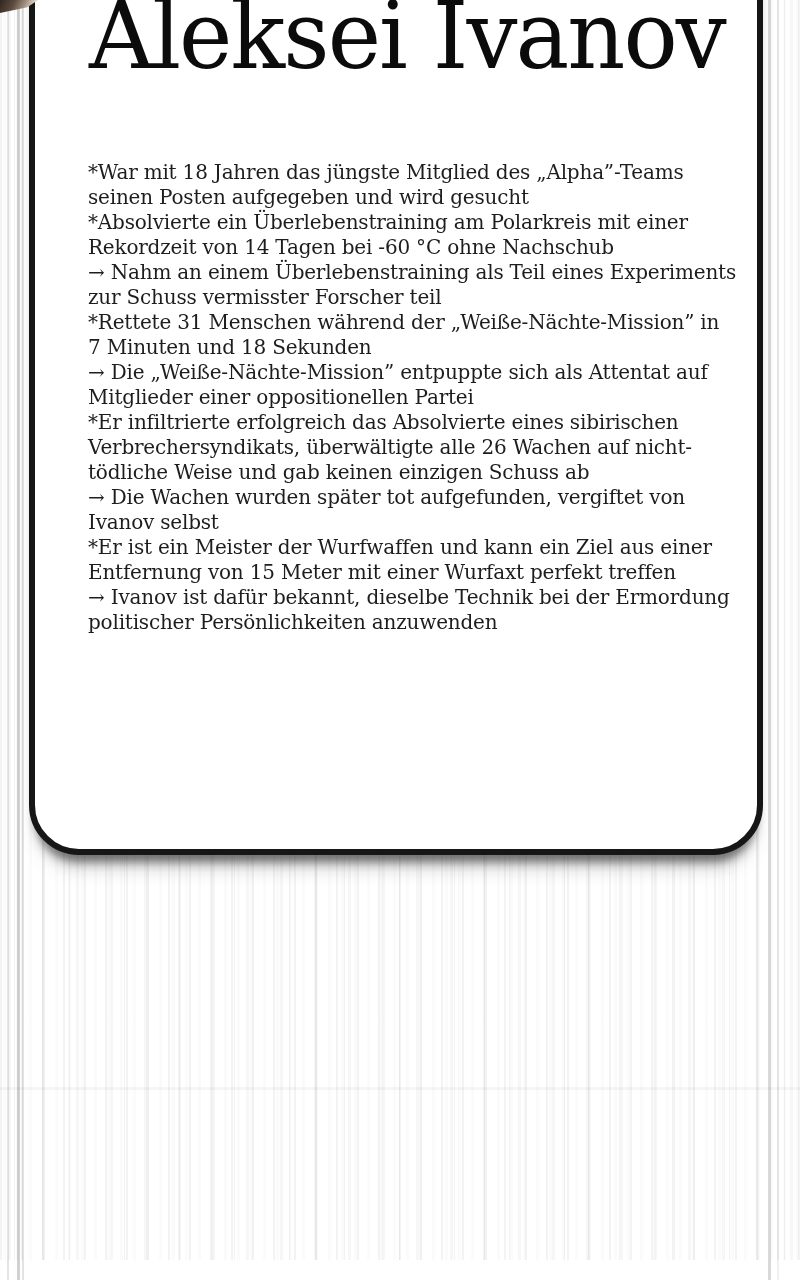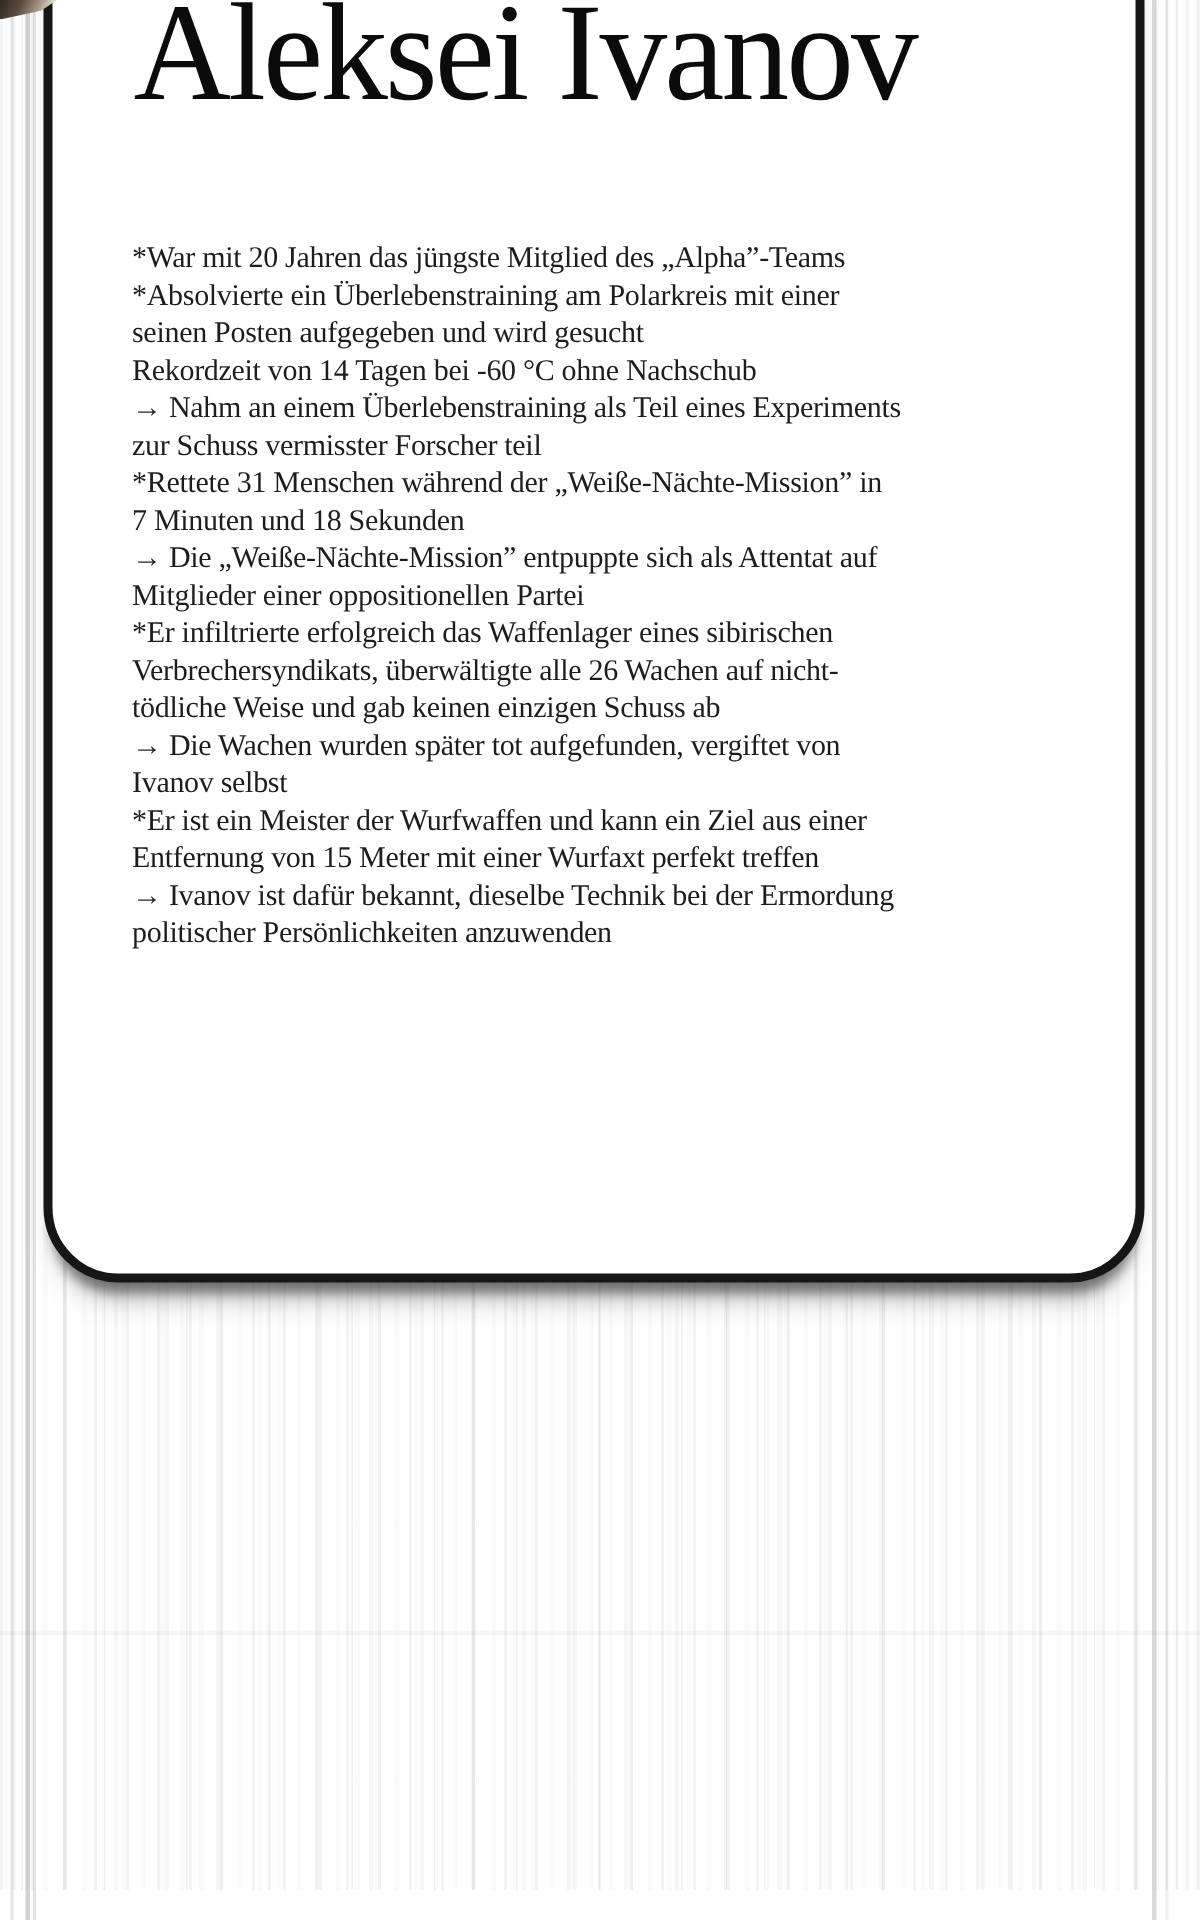--- a/index.html
+++ b/index.html
@@ -15,21 +15,20 @@
     position: relative;
     width: 800px;
     height: 1260px;
     background-color: #ffffff;
     
     background-image:
       repeating-linear-gradient(90deg, rgba(40,40,40,0.055) 0px, rgba(40,40,40,0.055) 2px, transparent 2px, transparent 21px),
       repeating-linear-gradient(90deg, transparent 0px, transparent 8px, rgba(40,40,40,0.04) 8px, rgba(40,40,40,0.04) 11px, transparent 11px, transparent 34px),
       repeating-linear-gradient(90deg, transparent 0px, transparent 14px, rgba(40,40,40,0.06) 14px, rgba(40,40,40,0.06) 15px, transparent 15px, transparent 55px),
       repeating-linear-gradient(90deg, transparent 0px, transparent 3px, rgba(40,40,40,0.02) 3px, rgba(40,40,40,0.02) 6px, transparent 6px, transparent 13px);
-    font-family: Liberation Serif, serif;
   }
   .vline {
     position: absolute;
     top: 0;
     height: 1280px;
     z-index: 1;
   }
   .vl-a { left: 7px;  width: 2px; background: rgba(0,0,0,0.10); }
   .vl-b { left: 17px; width: 3px; background: rgba(0,0,0,0.18); }
   .vl-c { left: 22px; width: 2px; background: rgba(0,0,0,0.11); }
@@ -106,31 +105,31 @@
   <div class="vline vl-b"></div>
   <div class="vline vl-c"></div>
   <div class="vline vl-d"></div>
   <div class="vline vl-e"></div>
 
   <div class="seam"></div>
 
   <div class="card">
     <h1 class="card-title">Aleksei Ivanov</h1>
     <div class="card-body">
-        <div class="line">*War mit 20 Jahren das jüngste Mitglied des „Alpha”-Teams</div>
+        <div class="line">*War mit 18 Jahren das jüngste Mitglied des „Alpha”-Teams</div>
+        <div class="line">seinen Posten aufgegeben und wird gesucht</div>
         <div class="line">*Absolvierte ein Überlebenstraining am Polarkreis mit einer</div>
-        <div class="line">seinen Posten aufgegeben und wird gesucht</div>
         <div class="line">Rekordzeit von 14 Tagen bei -60 °C ohne Nachschub</div>
         <div class="line">→ Nahm an einem Überlebenstraining als Teil eines Experiments</div>
         <div class="line">zur Schuss vermisster Forscher teil</div>
         <div class="line">*Rettete 31 Menschen während der „Weiße-Nächte-Mission” in</div>
         <div class="line">7 Minuten und 18 Sekunden</div>
         <div class="line">→ Die „Weiße-Nächte-Mission” entpuppte sich als Attentat auf</div>
         <div class="line">Mitglieder einer oppositionellen Partei</div>
-        <div class="line">*Er infiltrierte erfolgreich das Waffenlager eines sibirischen</div>
+        <div class="line">*Er infiltrierte erfolgreich das Absolvierte eines sibirischen</div>
         <div class="line">Verbrechersyndikats, überwältigte alle 26 Wachen auf nicht-</div>
         <div class="line">tödliche Weise und gab keinen einzigen Schuss ab</div>
         <div class="line">→ Die Wachen wurden später tot aufgefunden, vergiftet von</div>
         <div class="line">Ivanov selbst</div>
         <div class="line">*Er ist ein Meister der Wurfwaffen und kann ein Ziel aus einer</div>
         <div class="line">Entfernung von 15 Meter mit einer Wurfaxt perfekt treffen</div>
         <div class="line">→ Ivanov ist dafür bekannt, dieselbe Technik bei der Ermordung</div>
         <div class="line">politischer Persönlichkeiten anzuwenden</div>
       </div>
   </div>

